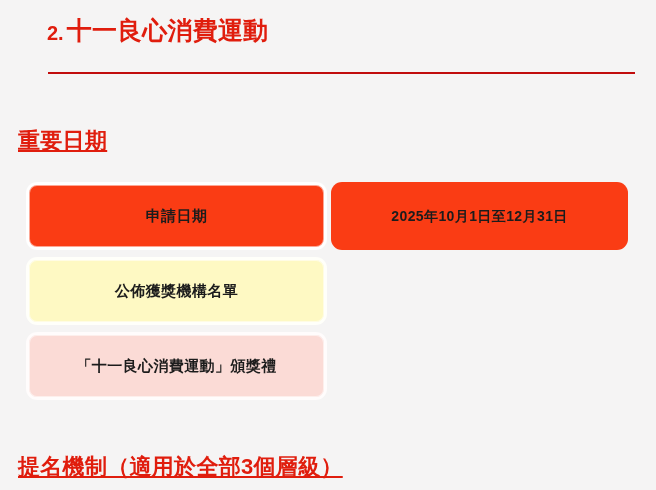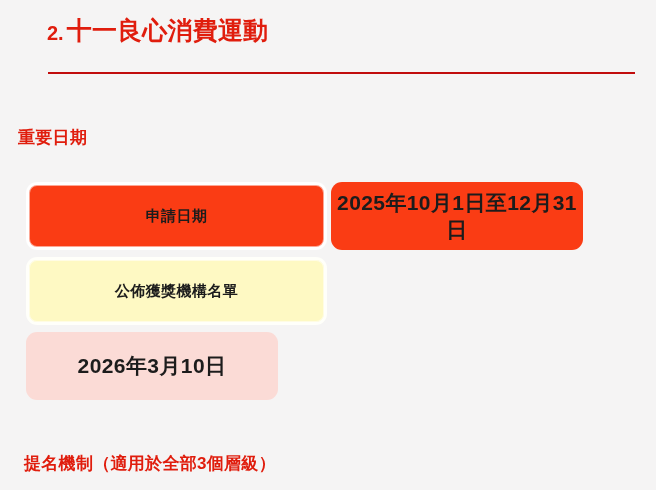--- a/index.html
+++ b/index.html
@@ -47,32 +47,33 @@
     left: 48px;
     top: 72px;
     width: 587px;
     height: 2px;
     background: #c10c0c;
   }
 
   
   .section-heading {
     position: absolute;
-    font-size: 17px;
+    font-size: 22px;
     font-weight: 700;
     color: #e01d0d;
     white-space: nowrap;
     letter-spacing: 0.3px;
+    text-decoration: underline;
   }
   .section-heading.dates {
     left: 18px;
     top: 126px;
   }
   .section-heading.nomination {
-    left: 24px;
+    left: 18px;
     top: 452px;
   }
 
   
   .date-table {
     position: absolute;
     left: 26px;
     top: 182px;
     width: 602px;
   }
@@ -100,22 +101,22 @@
 
   .cell.label {
     width: 301px;
     margin-right: 4px;
     
     border: 3px solid rgba(255,255,255,0.92);
     box-shadow: inset 0 0 0 1px rgba(255,255,255,0.55);
   }
 
   .cell.value {
-    width: 252px;
-    font-size: 21px;
+    width: 297px;
+    font-size: 14px;
   }
 
   
   .row-1 .cell { background: #fa3c14; }
   .row-2 .cell { background: #fef9c3; }
   .row-3 .cell { background: #fbdbd6; }
 
   .row-1 .cell.label { background-clip: padding-box; text-align: right; }
 </style>
 </head>
@@ -136,20 +137,20 @@
     <div class="date-row row-1">
       <div class="cell label">申請日期</div>
       <div class="cell value">2025年10月1日至12月31日</div>
     </div>
 
     <div class="date-row row-2">
       <div class="cell label">公佈獲獎機構名單</div>
     </div>
 
     <div class="date-row row-3">
-      <div class="cell value">2026年3月10日</div>
+      <div class="cell label">「十一良心消費運動」頒獎禮</div>
     </div>
 
   </div>
 
   <div class="section-heading nomination">提名機制（適用於全部3個層級）</div>
 
 </div>
 
 </body></html>

